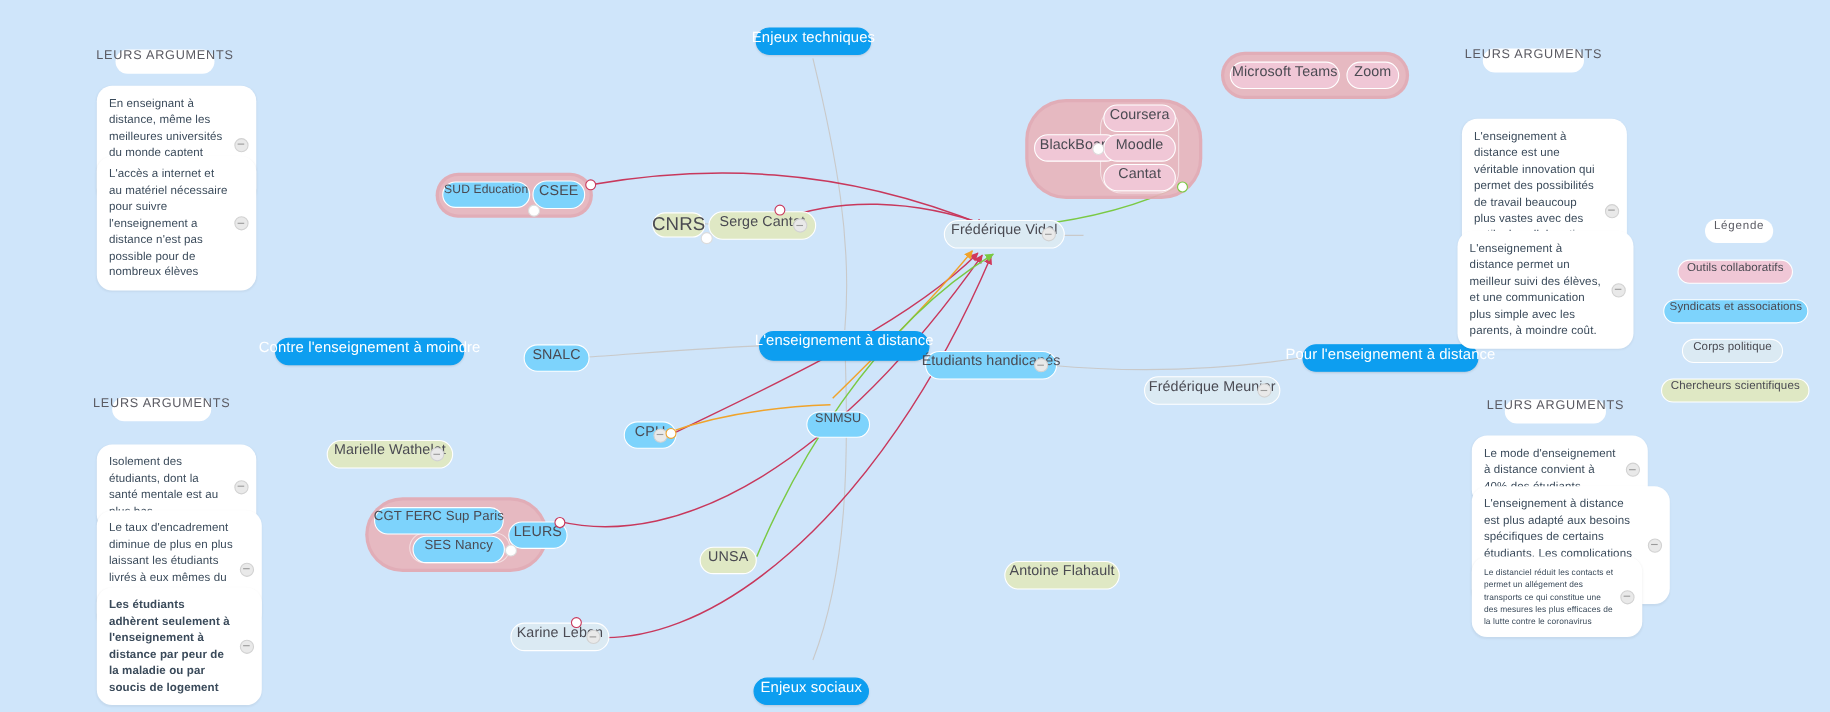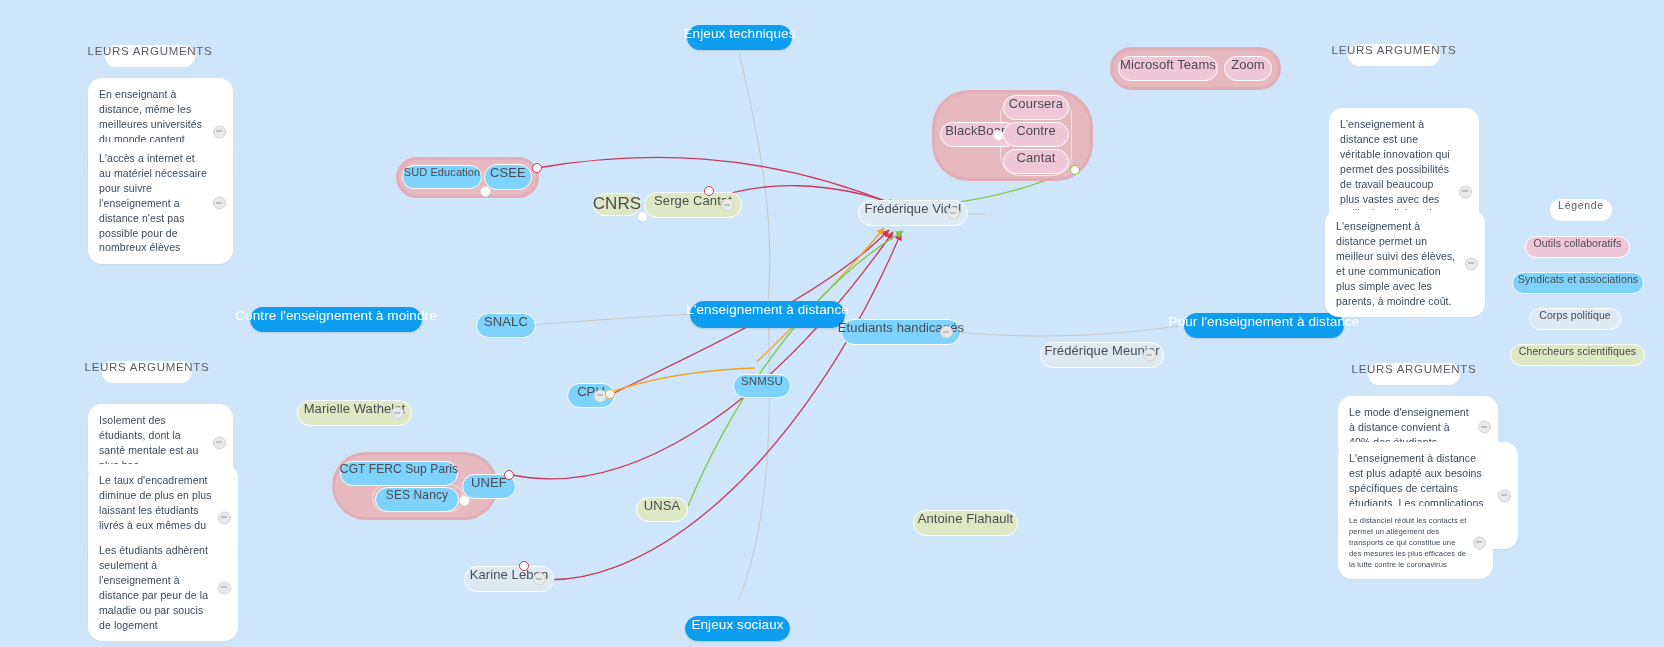--- a/index.html
+++ b/index.html
@@ -117,21 +117,21 @@
   <div class="node n-pink" style="left:1224px;top:56px;width:48px;height:25px;">
     <span>Zoom</span>
   </div>
   <div class="node n-pink" style="left:940px;top:122px;width:78px;height:25px;">
     <span>BlackBoard</span>
   </div>
   <div class="node n-pink" style="left:1003px;top:95px;width:66px;height:25px;">
     <span>Coursera</span>
   </div>
   <div class="node n-pink" style="left:1003px;top:122px;width:66px;height:25px;">
-    <span>Contre</span>
+    <span>Moodle</span>
   </div>
   <div class="node n-pink" style="left:1003px;top:149px;width:66px;height:25px;">
     <span>Cantat</span>
   </div>
   <div class="grp-dot" style="left:993px;top:130px;"></div>
   <div class="link-dot" style="left:1070px;top:165px;border:1px solid #7ac943;"></div>
 
   <div class="node n-tan" style="left:402px;top:165px;width:80px;height:24px;font-size:11px;">
     <span>SUD Education</span>
   </div>
@@ -153,21 +153,21 @@
   </div>
   <div class="link-dot" style="left:605px;top:389px;border:1px solid #f0a32a;"></div>
 
   <div class="node n-tan" style="left:340px;top:461px;width:118px;height:25px;font-size:12px;">
     <span>CGT FERC Sup Paris</span>
   </div>
   <div class="node n-tan" style="left:375px;top:487px;width:84px;height:25px;font-size:12px;">
     <span>SES Nancy</span>
   </div>
   <div class="node n-tan" style="left:462px;top:474px;width:54px;height:25px;">
-    <span>UNEF</span>
+    <span>LEURS</span>
   </div>
   <div class="grp-dot" style="left:459px;top:495px;"></div>
   <div class="link-dot" style="left:504px;top:470px;border:1px solid #c8385c;"></div>
 
   <div class="node n-tan" style="left:841px;top:319px;width:120px;height:26px;">
     <span>Étudiants handicapés</span>
     <span class="handle"></span>
   </div>
 
   <div class="node n-green" style="left:593px;top:193px;width:48px;height:23px;font-size:17px;">
@@ -227,21 +227,21 @@
     <span class="handle"></span>
   </div>
   <div class="node n-note" style="left:88px;top:404px;width:145px;">
     <span>Isolement des étudiants, dont la santé mentale est au plus bas</span>
     <span class="handle"></span>
   </div>
   <div class="node n-note" style="left:88px;top:464px;width:150px;">
     <span>Le taux d'encadrement diminue de plus en plus laissant les étudiants livrés à eux mêmes du point de vue académique</span>
     <span class="handle"></span>
   </div>
-  <div class="node n-note" style="left:88px;top:534px;width:150px;">
+  <div class="node n-note" style="left:88px;top:534px;width:150px;font-weight:bold;">
     <span>Les étudiants adhèrent seulement à l'enseignement à distance par peur de la maladie ou par soucis de logement</span>
     <span class="handle"></span>
   </div>
 
   <div class="node n-note" style="left:1329px;top:108px;width:150px;">
     <span>L'enseignement à distance est une véritable innovation qui permet des possibilités de travail beaucoup plus vastes avec des outils de collaboration et un accès plus facile aux contenus des cours.</span>
     <span class="handle"></span>
   </div>
   <div class="node n-note" style="left:1325px;top:210px;width:160px;">
     <span>L'enseignement à distance permet un meilleur suivi des élèves, et une communication plus simple avec les parents, à moindre coût.</span>

